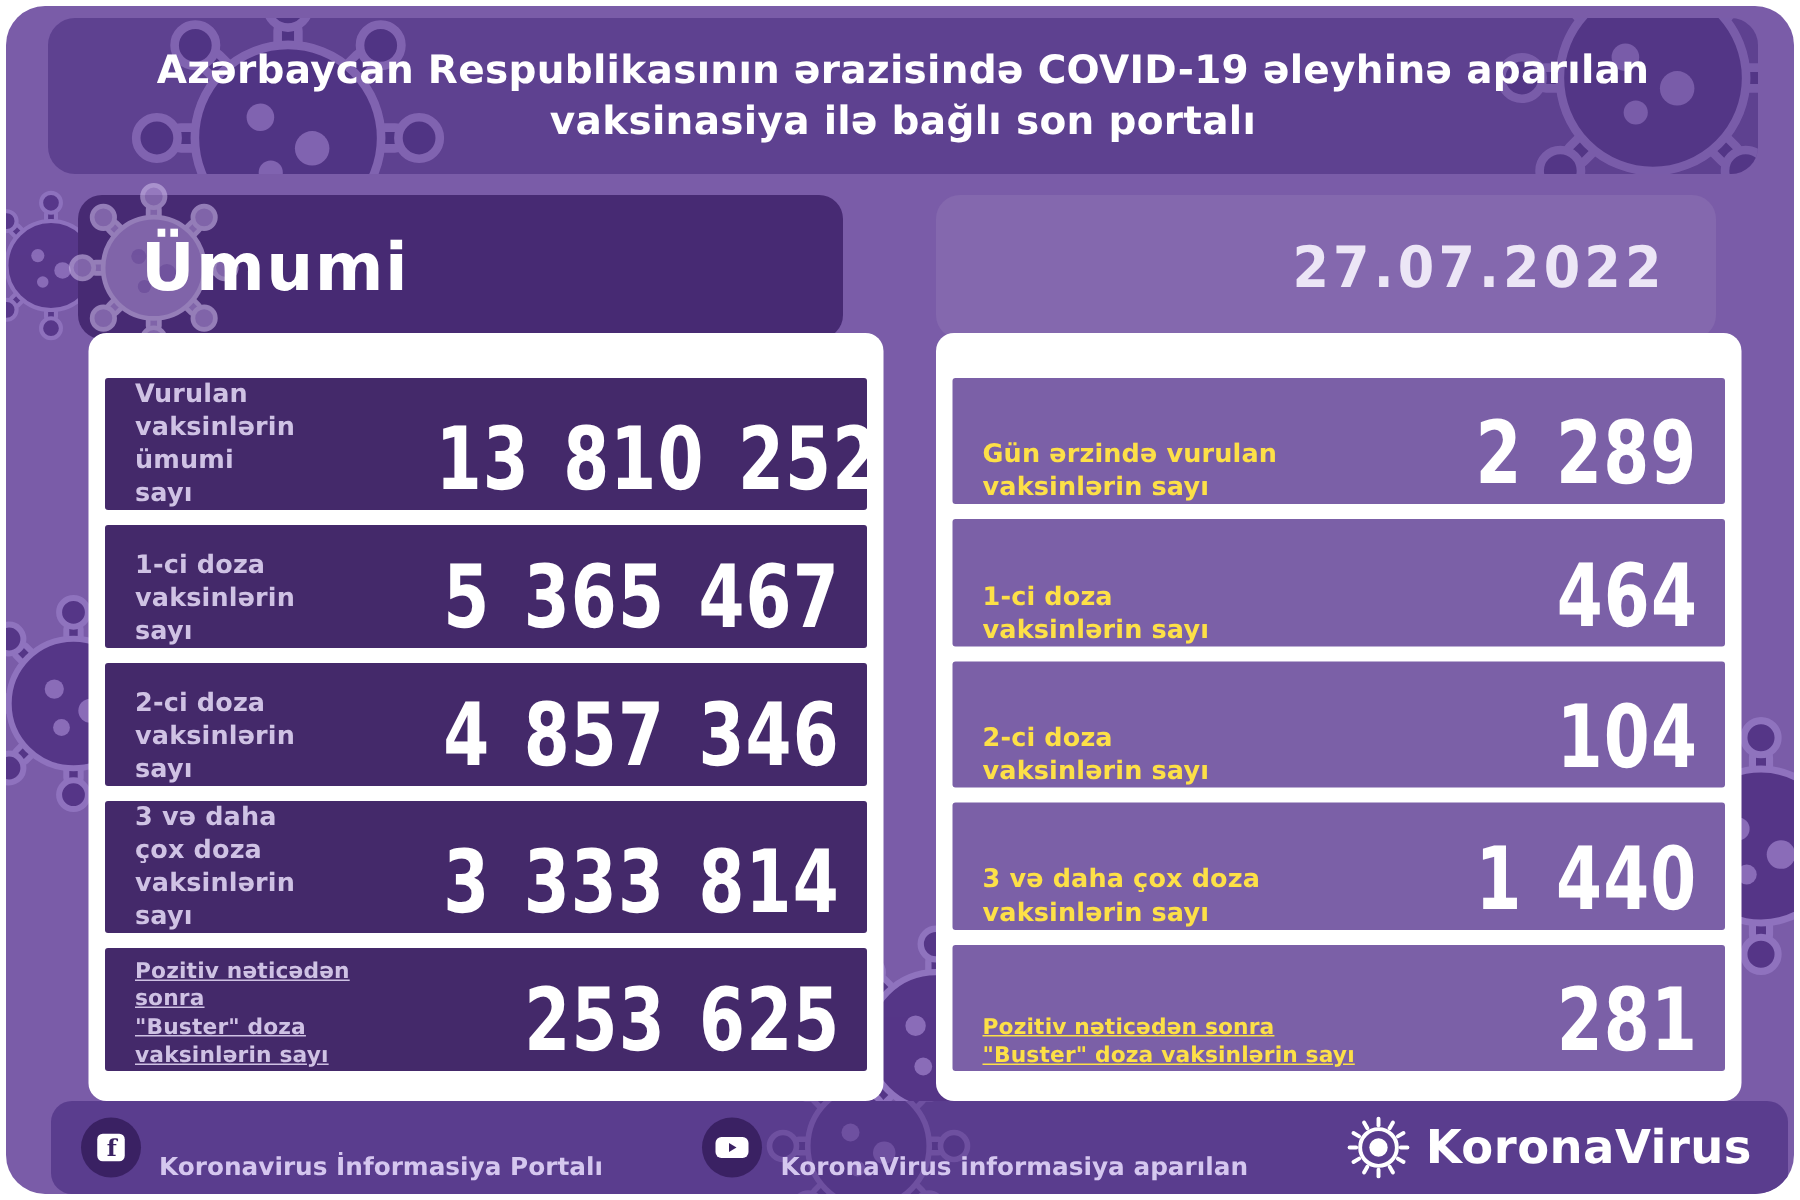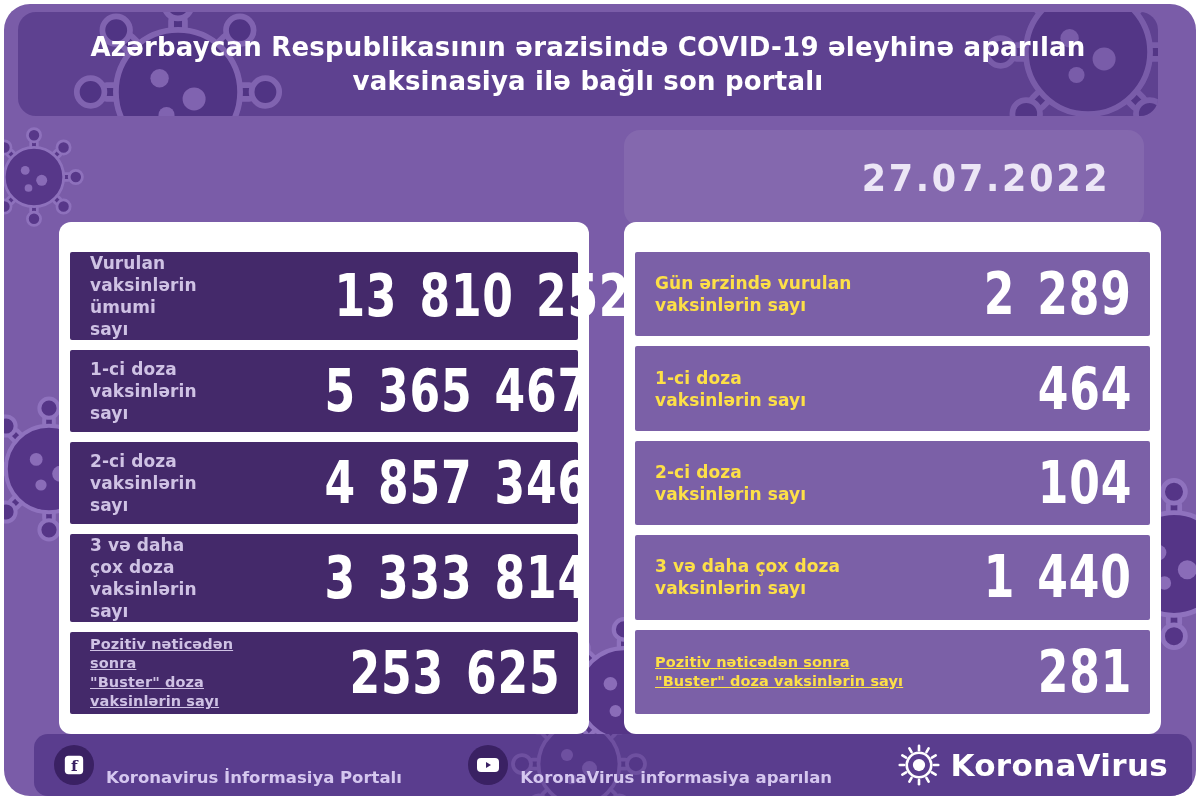--- a/index.html
+++ b/index.html
@@ -3,41 +3,41 @@
 <meta charset="utf-8">
 <style>
   html,body{margin:0;padding:0;width:1200px;height:800px;overflow:hidden;background:#ffffff;
     font-family:"DejaVu Sans","Liberation Sans",sans-serif;}
   .page{position:relative;width:1200px;height:800px;background:#ffffff;}
   .canvas{position:absolute;left:4px;top:4px;right:4px;bottom:4px;background:#7a5ca8;
     border-radius:26px;overflow:hidden;}
   .virus{position:absolute;pointer-events:none;}
 
   
-  .banner{position:absolute;left:14px;top:8px;width:1140px;height:104px;background:#5e4190;
+  .banner{position:absolute;left:28px;top:8px;width:1140px;height:104px;background:#5e4190;
     border-radius:18px;overflow:hidden;display:flex;flex-direction:column;align-items:center;
     justify-content:center;gap:2px;}
   .banner .t{position:relative;z-index:2;color:#ffffff;font-weight:bold;font-size:26px;
     letter-spacing:.2px;line-height:1.25;white-space:nowrap;}
 
   
   .hdr{position:absolute;top:126px;height:96px;border-radius:16px;display:flex;align-items:center;
     box-sizing:border-box;}
   .hdr-left{left:48px;width:510px;background:#472a73;padding-left:42px;}
   .hdr-left .hdr-text{position:relative;z-index:2;color:#ffffff;font-weight:bold;font-size:44px;letter-spacing:1px;}
   .hdr-right{left:620px;width:520px;background:#8468ae;justify-content:flex-end;padding-right:34px;}
   .hdr-right .date{display:inline-block;color:#ece6f6;font-weight:bold;font-size:38px;
     letter-spacing:3px;transform:scaleX(.92);transform-origin:right center;white-space:nowrap;}
 
   
   .panel{position:absolute;top:218px;height:512px;background:#ffffff;border-radius:12px;
     box-sizing:border-box;display:flex;flex-direction:column;gap:10px;padding:30px 11px 20px 11px;}
   .panel-left{left:55px;width:530px;}
   .panel-right{left:620px;width:537px;}
-  .row{flex:1;display:flex;align-items:center;border-radius:2px;padding:0 18px 0 20px;box-sizing:border-box;gap:44px;}
+  .row{flex:1;display:flex;align-items:flex-end;border-radius:2px;padding:0 18px 0 20px;box-sizing:border-box;}
   .panel-left .row{background:#44296a;}
   .panel-right .row{background:#7b60a7;}
   .row-label{font-size:17px;font-weight:bold;line-height:1.3;letter-spacing:.1px;}
   .panel-left .row-label{color:#cfc2e4;}
   .panel-right .row-label{color:#fde047;}
   .row-label span{display:block;}
   .row.small .row-label{font-size:14.5px;text-decoration:underline;}
   .row-value{margin-left:auto;color:#ffffff;font-weight:bold;font-size:58px;white-space:nowrap;
     word-spacing:8px;letter-spacing:1px;transform:scaleX(.76);transform-origin:right center;}
 
@@ -118,20 +118,26 @@
       <svg class="virus" style="left:45px;top:-35px;width:230px;height:230px" viewBox="0 0 100 100">
         <use href="#virusShape" fill="#4d3080" stroke="#8d6fbb" stroke-width="2.5" opacity="0.75"></use>
         </svg>
       <svg class="virus" style="right:-45px;top:-75px;width:230px;height:230px" viewBox="0 0 100 100">
         <use href="#virusShape" fill="#4d3080" stroke="#8d6fbb" stroke-width="2.5" opacity="0.6"></use>
         </svg>
       <div class="t">Azərbaycan Respublikasının ərazisində COVID-19 əleyhinə aparılan</div>
       <div class="t">vaksinasiya ilə bağlı son portalı</div>
     </header>
 
+    <div class="hdr hdr-left">
+      <svg class="virus" style="left:-12px;top:-14px;width:125px;height:125px" viewBox="0 0 100 100">
+        <use href="#virusShape" fill="#a78cce" stroke="#c9b6e6" stroke-width="2.5" opacity="0.6"></use>
+        </svg>
+      <span class="hdr-text">Ümumi</span>
+    </div>
 
     <div class="hdr hdr-right">
       <span class="date">27.07.2022</span>
     </div>
 
     <section class="panel panel-left">
       <div class="row">
         <div class="row-label">
           <span>Vurulan vaksinlərin</span>
           <span>ümumi sayı</span>

